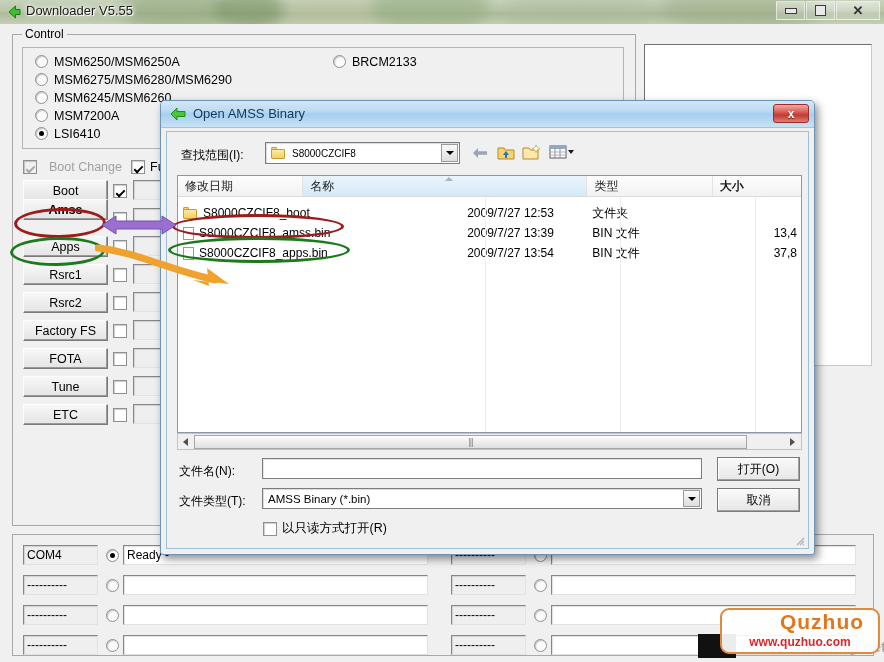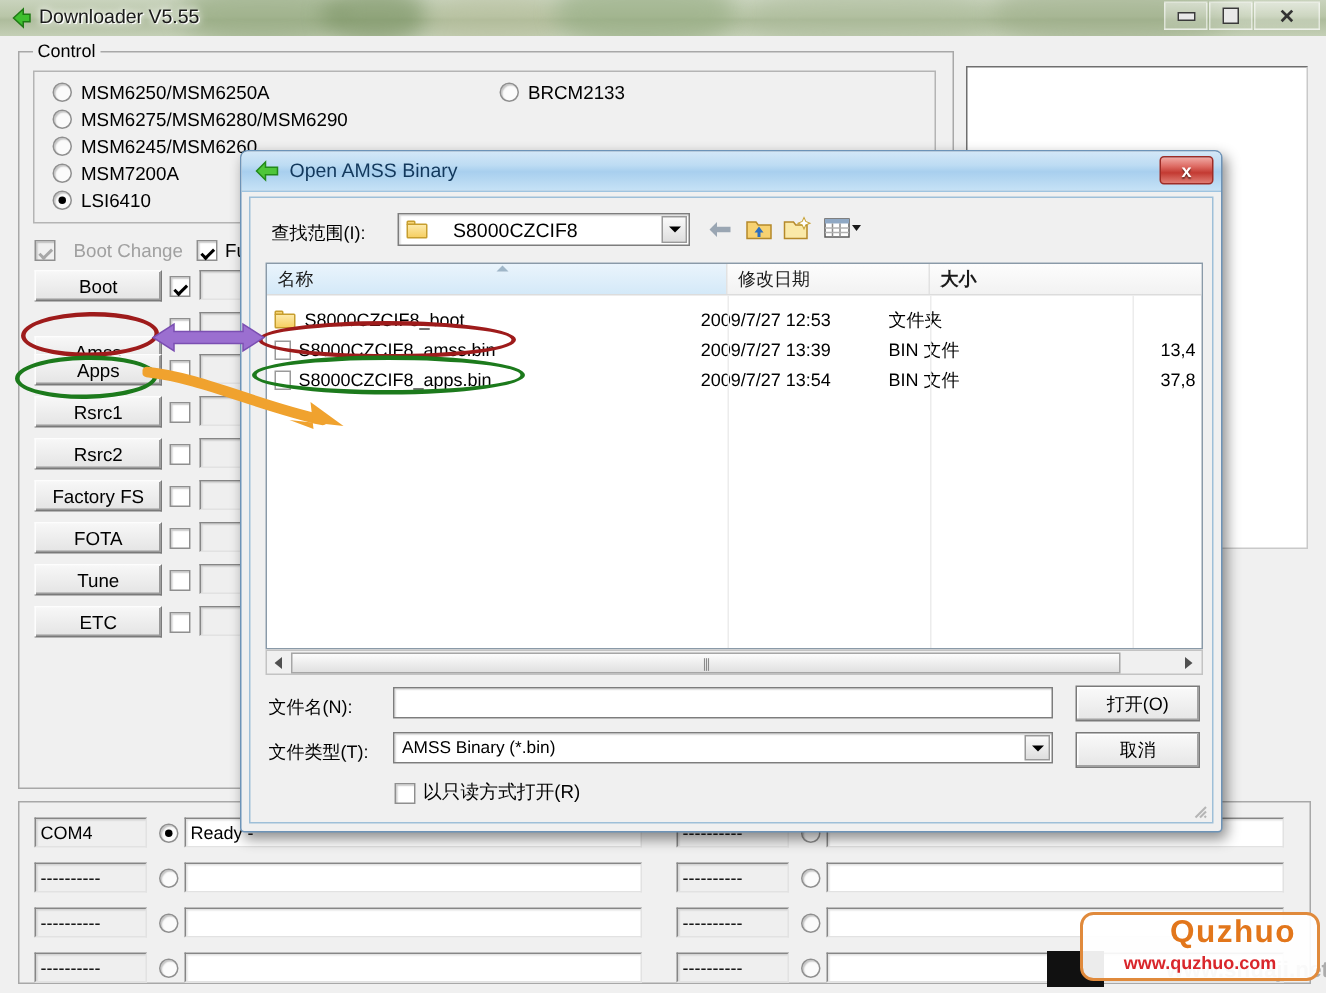--- a/index.html
+++ b/index.html
@@ -252,21 +252,21 @@
       <div>
         <div class="w95btn" style="left:10px;top:145px;width:85px;height:21px;">
             <span>Boot</span>
           </div>
         <div class="chk" style="left:100px;top:149px;">
             <span class="c-box on"></span>
           </div>
         <div class="w95field grey" style="left:120px;top:145px;width:500px;height:20px;"></div>
       </div>
       <div>
-        <div class="w95btn" style="left:10px;top:189px;width:85px;height:21px;">
+        <div class="w95btn" style="left:10px;top:164px;width:85px;height:21px;font-weight:bold;">
             <span>Amss</span>
           </div>
         <div class="chk" style="left:100px;top:177px;">
             <span class="c-box"></span>
           </div>
         <div class="w95field grey" style="left:120px;top:173px;width:500px;height:20px;"></div>
       </div>
       <div>
         <div class="w95btn" style="left:10px;top:201px;width:85px;height:21px;">
             <span>Apps</span>
@@ -398,21 +398,21 @@
       <div class="dlg-close">
         <span>x</span>
       </div>
     </div>
 
     <div class="dlg-body">
 
       <div class="lbl" style="left:14px;top:15px;">查找范围(I):</div>
       <div class="combo" style="left:98px;top:10px;width:195px;height:22px;">
         <span class="folder-ico" style="margin-left:5px;"></span>
-        <span style="margin-left:16px;font-size:13px;">S8000CZCIF8</span>
+        <span style="margin-left:6px;font-size:10px;">S8000CZCIF8</span>
         <span class="combo-arrow">
             <span class="tri-down"></span>
           </span>
       </div>
 
       <span class="toolico" style="left:305px;top:14px;">
         <svg width="17" height="14" viewBox="0 0 17 14">
           <path d="M6 2 L1 7 L6 12 L6 8.8 L15 8.8 L15 5.2 L6 5.2 Z" fill="#9aa6b3"></path>
         </svg>
       </span>
@@ -435,26 +435,29 @@
           <line x1="6" y1="5" x2="6" y2="14" stroke="#8a8a8a"></line>
           <line x1="11" y1="5" x2="11" y2="14" stroke="#8a8a8a"></line>
           <line x1="1" y1="8" x2="17" y2="8" stroke="#b0b0b0"></line>
           <line x1="1" y1="11" x2="17" y2="11" stroke="#b0b0b0"></line>
           <path d="M19 6 L25 6 L22 10 Z" fill="#1a1a1a"></path>
         </svg>
       </span>
 
       <div class="listview" style="left:10px;top:43px;width:625px;height:258px;">
         <div class="lv-head">
+          <div class="lv-th" style="width:135px;">
+            <span>修改日期</span>
+          </div>
           <div class="lv-th sorted" style="width:307px;">
             <span class="sortarrow"></span>
             <span>名称</span>
           </div>
           <div class="lv-th" style="width:135px;">
-            <span>修改日期</span>
+            <span>类型</span>
           </div>
           <div class="lv-th" style="width:95px;border-right:none;font-weight:bold;">
             <span>大小</span>
           </div>
         </div>
 
         <div class="lv-row" style="margin-top:6px;">
           <div class="lv-td" style="width:307px;">
             <span class="folder-ico"></span>
             <span>S8000CZCIF8_boot</span>

